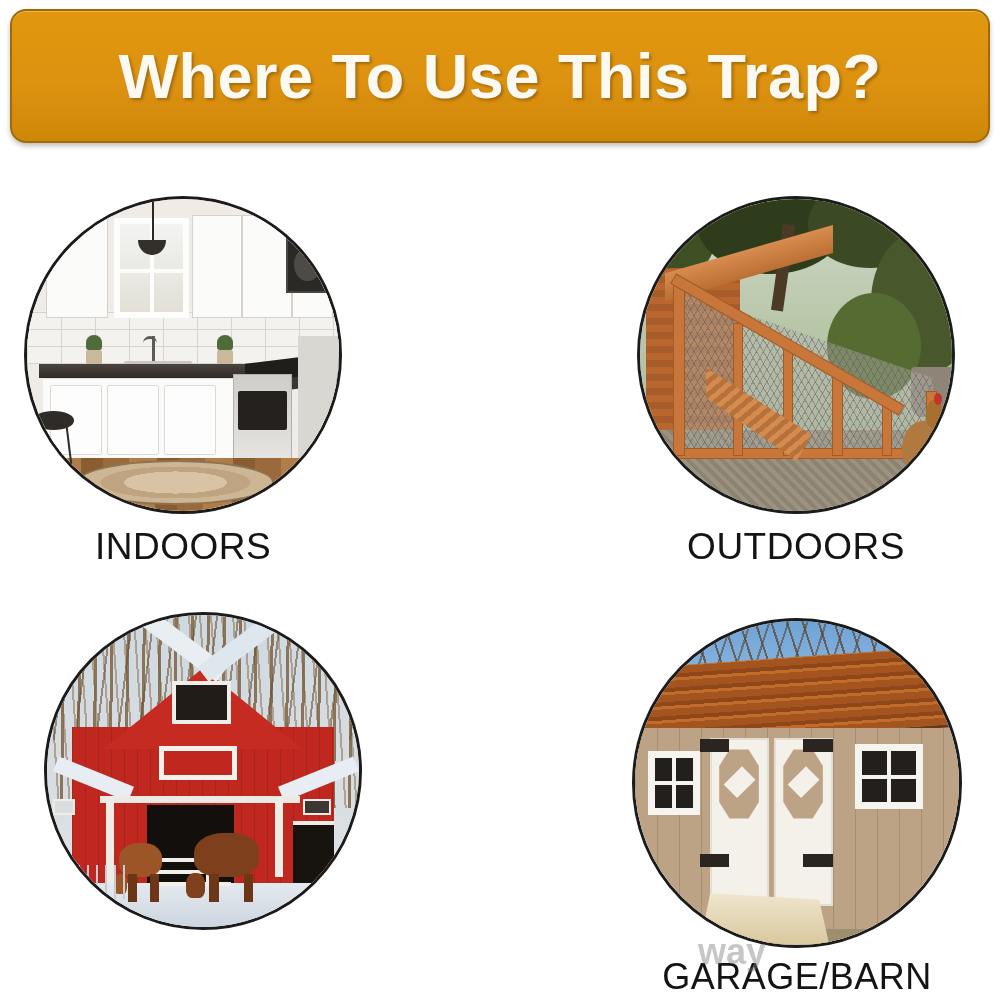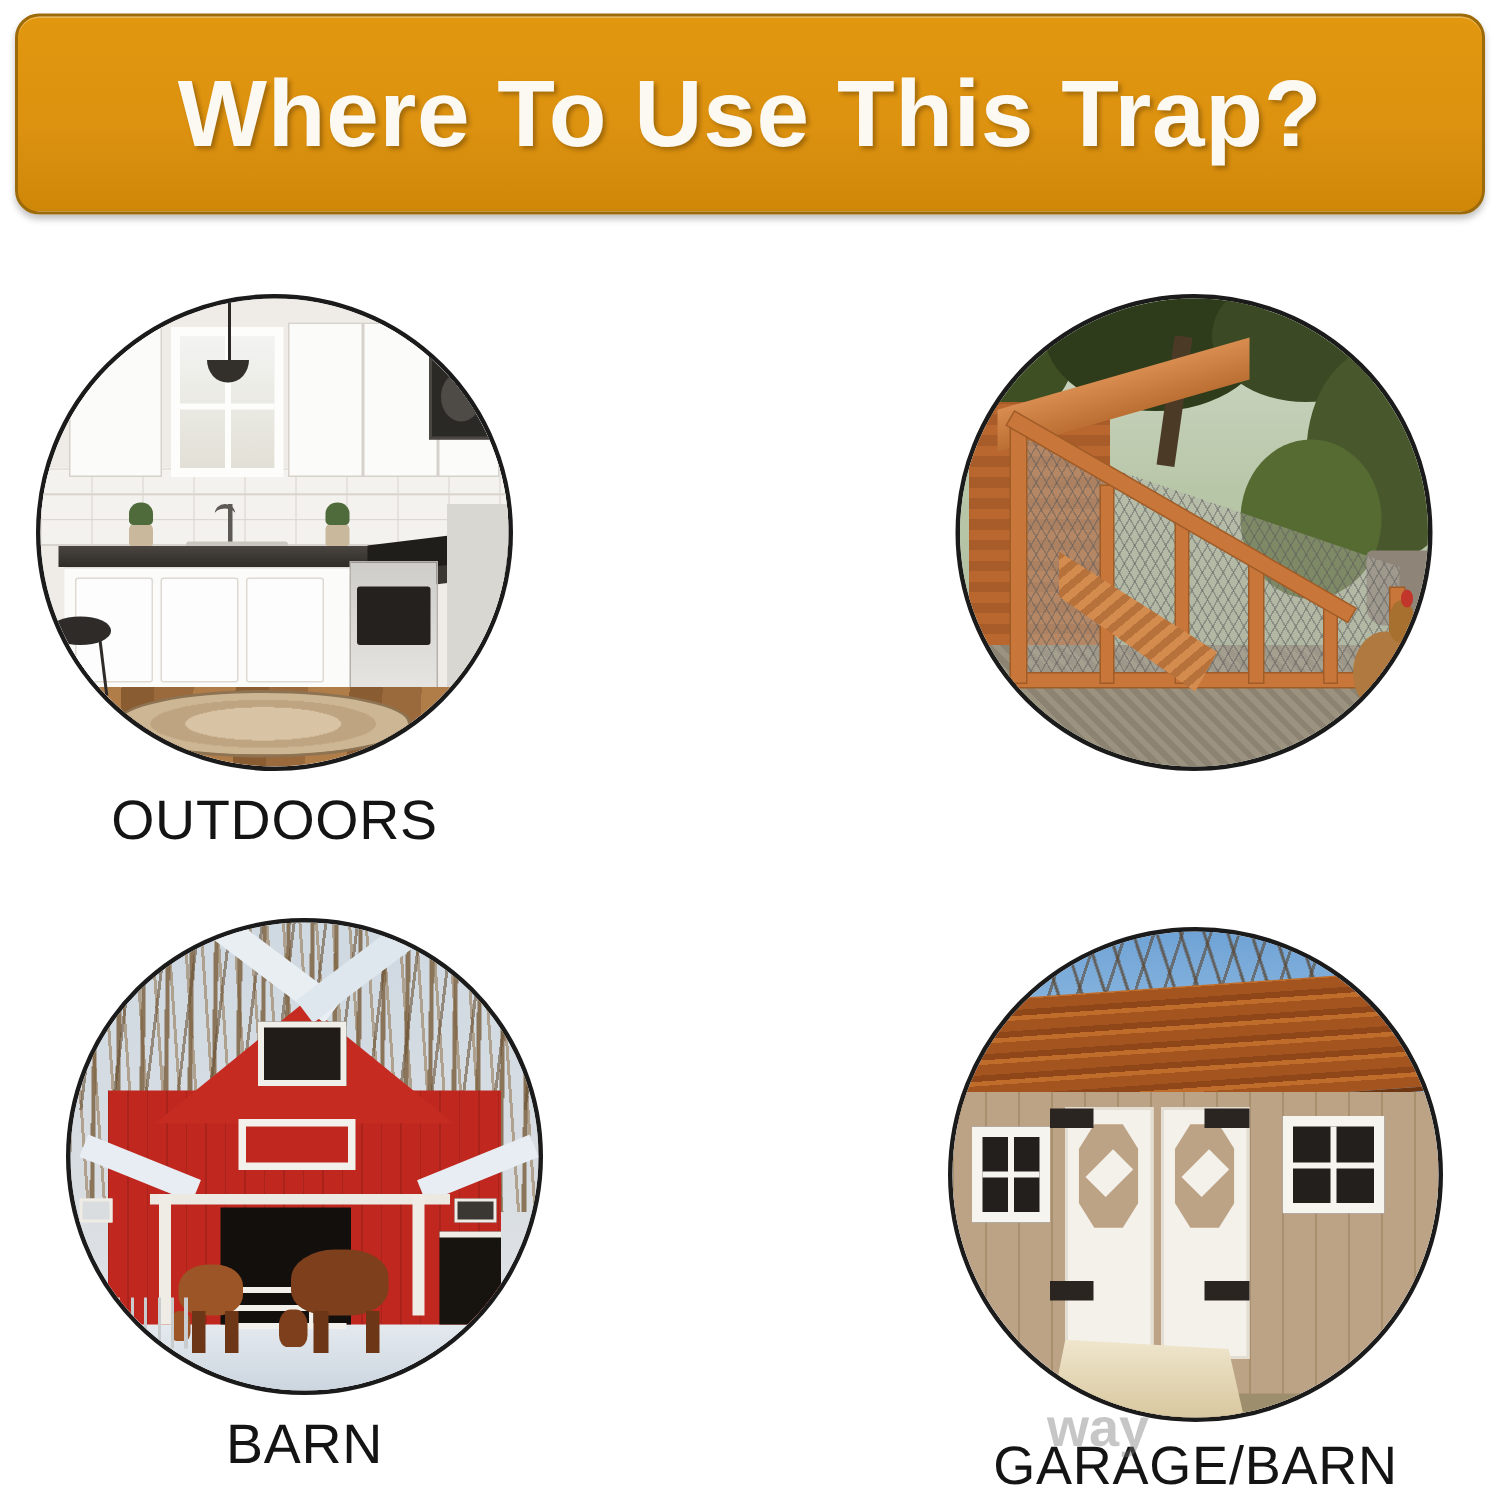--- a/index.html
+++ b/index.html
@@ -285,21 +285,21 @@
         </div>
         <div class="k-stove"></div>
         <div class="k-fridge"></div>
         <div class="k-floor"></div>
         <div class="k-rug"></div>
         <div class="k-stool"></div>
         <div class="k-stool-leg k-sl1"></div>
         <div class="k-stool-leg k-sl2"></div>
       </div>
     </div>
-    <div class="caption">OUTDOORS</div>
+    <div class="caption">INDOORS</div>
   </div>
 
   <div class="cell cell-2">
     <div class="photo">
       <div class="scene">
         <div class="c-sky"></div>
         <div class="c-tree c-t4"></div>
         <div class="c-tree c-t1"></div>
         <div class="c-tree c-t2"></div>
         <div class="c-tree c-t3"></div>
@@ -315,20 +315,21 @@
         <div class="c-beam c-b-v1"></div>
         <div class="c-beam c-b-v2"></div>
         <div class="c-beam c-b-v3"></div>
         <div class="c-beam c-b-v4"></div>
         <div class="c-beam c-b-r"></div>
         <div class="c-beam c-b-top"></div>
         <div class="c-ramp"></div>
         <div class="c-chicken"></div>
       </div>
     </div>
+    <div class="caption">OUTDOORS</div>
   </div>
 
   <div class="cell cell-3">
     <div class="photo">
       <div class="scene">
         <div class="b-sky"></div>
         <div class="b-trees"></div>
         <div class="b-trees2"></div>
         <div class="b-snowground"></div>
         <div class="b-body">
@@ -351,21 +352,20 @@
         <div class="b-gate"></div>
         <div class="b-horse b-h1"></div>
         <div class="b-horse b-h2"></div>
         <div class="b-hleg b-l1"></div>
         <div class="b-hleg b-l2"></div>
         <div class="b-hleg b-l3"></div>
         <div class="b-hleg b-l4"></div>
         <div class="b-fence"></div>
       </div>
     </div>
-    <div class="caption">BARN</div>
   </div>
 
   <div class="cell cell-4">
     <div class="photo">
       <div class="scene">
         <div class="s-sky"></div>
         <div class="s-branches"></div>
         <div class="s-roof"></div>
         <div class="s-wall"></div>
         <div class="s-win s-win-l"></div>

